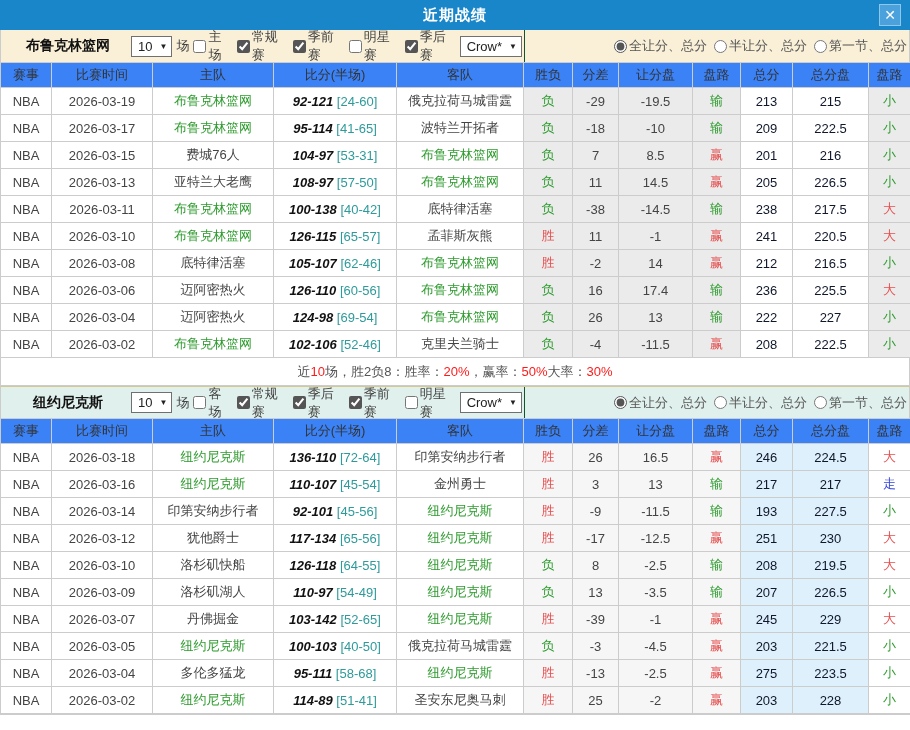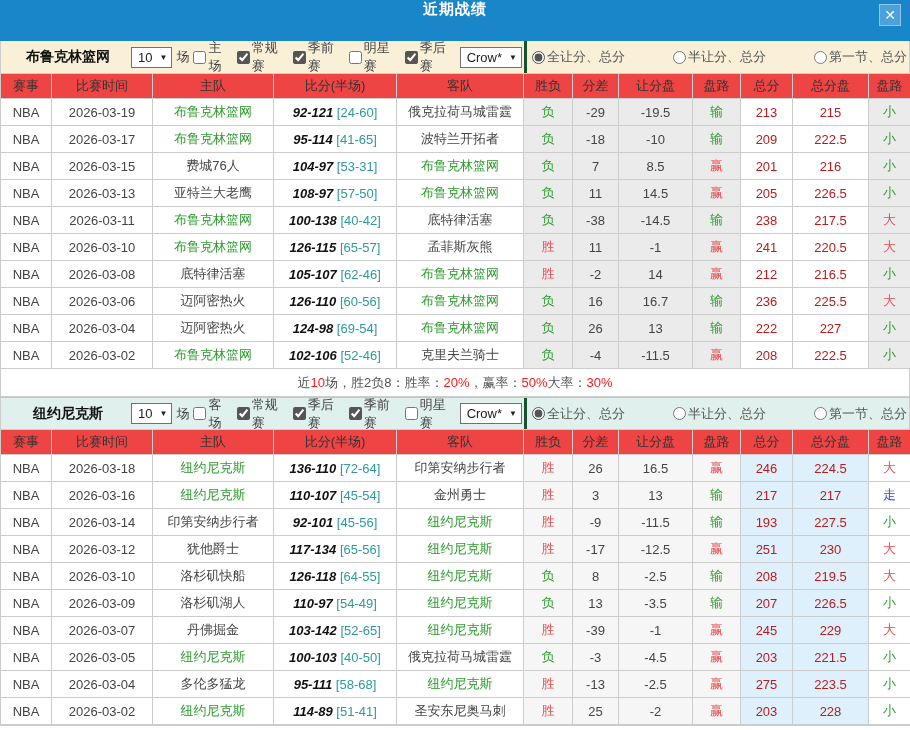--- a/index.html
+++ b/index.html
@@ -6,41 +6,41 @@
   html,body { margin:0; padding:0; background:#fff; }
   body {
     width:910px;
     font-family:"Liberation Sans","DejaVu Sans",sans-serif;
     font-size:13px; color:#444;
   }
   .window { width:910px; border-bottom:1px solid #ccc; }
 
   
   .titlebar {
-    height:41px; background:#1886c8; position:relative;
-    display:flex; justify-content:center;
+    height:30px; background:#1886c8; position:relative;
+    display:flex; align-items:center; justify-content:center;
   }
   .titlebar .title { color:#fff; font-weight:bold; font-size:15px; letter-spacing:1px; }
   .close-btn {
     position:absolute; right:9px; top:4px; width:22px; height:22px;
     background:#4ba1dc; border:1px solid #8ec7ec; color:#fff;
     font-size:14px; line-height:19px; text-align:center; padding:0; cursor:pointer;
   }
 
   
   .filterbar {
     height:32px; display:flex; align-items:stretch;
     border-left:1px solid #ccc; border-right:1px solid #ccc;
   }
   .section-0 .filterbar { background:#faf0d8; }
   .section-1 .filterbar { background:#e0f0ec; border-top:1px solid #d6c98f; }
   .filter-left { width:523px; display:flex; align-items:center; }
   .filter-right {
-    flex:1; border-left:3px solid #14532d;
-    display:flex; align-items:center; justify-content:space-between; color:#555;
+    flex:1; border-left:1px solid #14532d;
+    display:flex; align-items:center; justify-content:flex-end; color:#555;
   }
   .team-label { width:108px; margin-left:14px; margin-right:10px; text-align:center;
     font-weight:bold; color:#111; font-size:14px; }
   .fselect {
     display:inline-flex; align-items:center; gap:7px; height:21px;
     background:#fff; border:1px solid #707070; padding:0 4px 0 6px;
     color:#222; cursor:pointer; margin-right:2px;
   }
   .fselect .arrow { font-size:8px; color:#222; }
   .suffix { margin:0 1px 0 2px; }
@@ -49,35 +49,35 @@
     width:13px; height:13px; margin:0 2px 0 3px; accent-color:#555;
   }
   label.radio { margin:0 2px; }
 
   
   table { border-collapse:collapse; table-layout:fixed; width:910px; }
   th, td {
     border:1px solid #ccc; text-align:center; padding:0;
     white-space:nowrap; overflow:hidden; font-size:13px;
   }
-  thead th { background:#ef4444; font-weight:normal; color:#333; height:25px; }
+  thead th { background:#3b82f6; font-weight:normal; color:#333; height:25px; }
   tbody td { height:27px; background:#fff; color:#444; }
 
   
   .section-0 tbody td:nth-child(n+6):nth-child(-n+9),
   .section-0 tbody td:nth-child(12) { background:#ebebeb; }
   .section-1 tbody td:nth-child(n+6):nth-child(-n+9) { background:#f6f6f6; }
   .section-1 tbody td:nth-child(10),
   .section-1 tbody td:nth-child(11) { background:#def0fb; }
 
   td.score b { color:#111; font-weight:bold;font-style:italic; }
   .half { color:#2e9a9a; }
   .green { color:#2e9b2e; }
   .red { color:#e65050; }
-  .bluenum { color:#b91c1c; }
+  .bluenum { color:#0f172a; }
   .walk { color:#3344dd; }
 
   
   .summary {
     height:28px; border:1px solid #ccc; border-top:none;
     display:flex; align-items:center; justify-content:center;
     background:#fff; color:#555;
   }
   .summary .seg-red { color:#ff1a1a; }
 </style>
@@ -240,21 +240,21 @@
               <td class="green">小</td>
             </tr>
             <tr>
               <td>NBA</td>
               <td>2026-03-06</td>
               <td class="">迈阿密热火</td>
               <td class="score"><b>126-110</b> <span class="half">[60-56]</span></td>
               <td class="green">布鲁克林篮网</td>
               <td class="green">负</td>
               <td>16</td>
-              <td>16.7</td>
+              <td>17.4</td>
               <td class="green">输</td>
               <td class="bluenum">236</td>
               <td class="bluenum">225.5</td>
               <td class="red">大</td>
             </tr>
             <tr>
               <td>NBA</td>
               <td>2026-03-04</td>
               <td class="">迈阿密热火</td>
               <td class="score"><b>124-98</b> <span class="half">[69-54]</span></td>

